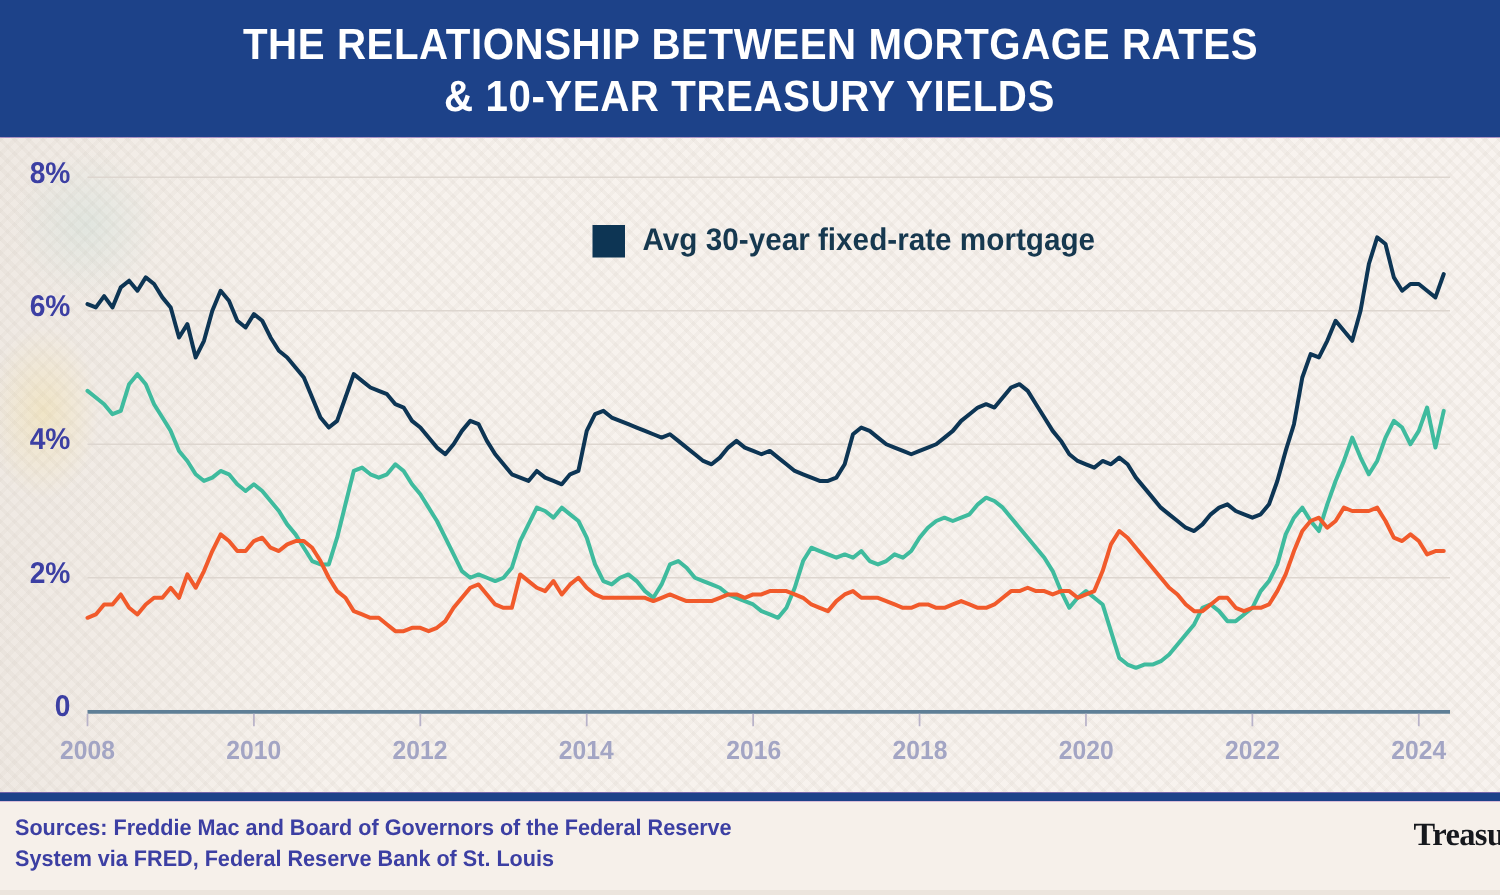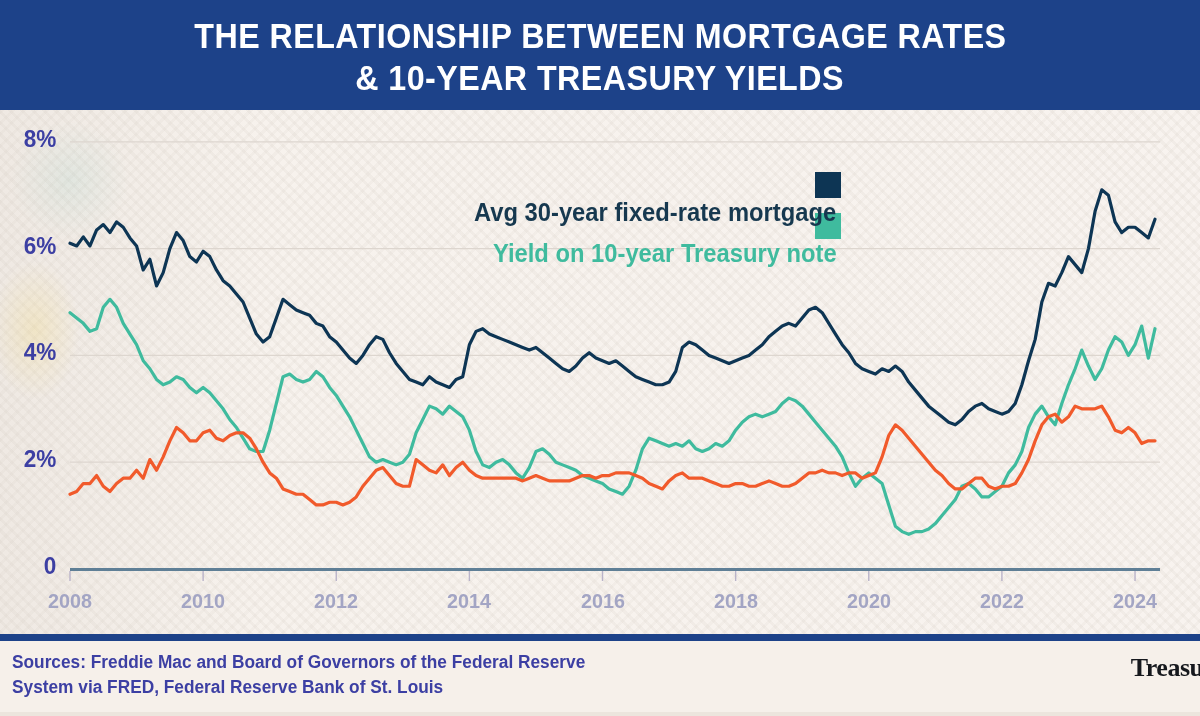--- a/index.html
+++ b/index.html
@@ -104,23 +104,22 @@
   }
 
   
   .legend {
     position: absolute;
     left: 474px;
     top: 62px;
   }
   .legend-row {
     display: flex;
-    align-items: flex-end;
+    align-items: center;
     height: 41px;
-    flex-direction: column;
   }
   .legend-swatch {
     width: 26px;
     height: 26px;
     margin-right: 14px;
     flex: none;
   }
   .legend-text {
     font-family: "Liberation Sans Narrow", "Liberation Sans", sans-serif;
     font-weight: bold;
@@ -235,24 +234,20 @@
         <div class="x-label" style="left: 828.773px; top: 479px; color: rgb(163, 165, 196);">2020</div>
         <div class="x-label" style="left: 961.902px; top: 479px; color: rgb(163, 165, 196);">2022</div>
         <div class="x-label" style="left: 1095.03px; top: 479px; color: rgb(163, 165, 196);">2024</div>
       </div>
 
     <div class="legend">
       <div class="legend-row">
         <span class="legend-swatch" style="background: rgb(13, 53, 84);"></span>
         <span class="legend-text" style="color: rgb(22, 56, 79);">Avg 30-year fixed-rate mortgage</span>
       </div>
-      <div class="legend-row">
-        <span class="legend-swatch" style="background: rgb(63, 187, 158);"></span>
-        <span class="legend-text" style="color: rgb(63, 187, 158);">Yield on 10-year Treasury note</span>
-      </div>
     </div>
   </div>
 
   <div class="footer-rule"></div>
   <div class="footer">
     <div class="footer-sources" style="color: rgb(60, 63, 163);">
       <div>Sources: Freddie Mac and Board of Governors of the Federal Reserve</div>
       <div>System via FRED, Federal Reserve Bank of St. Louis</div>
     </div>
     <div class="footer-logo"><span>Treasury</span><span class="dot">.</span></div>

